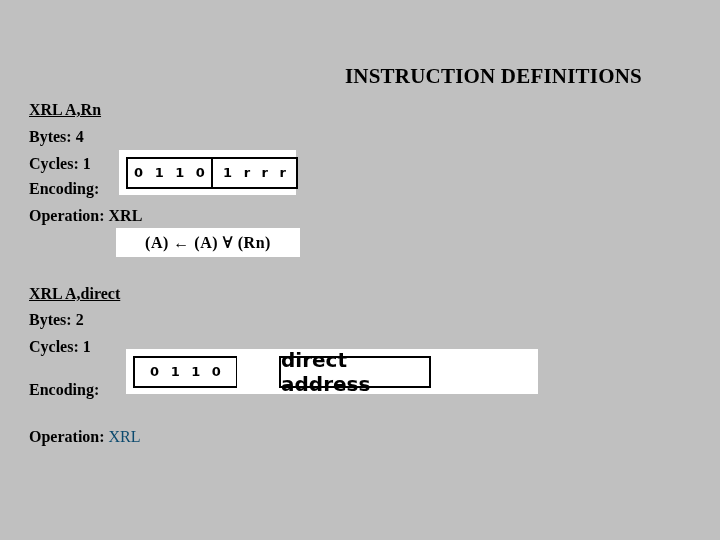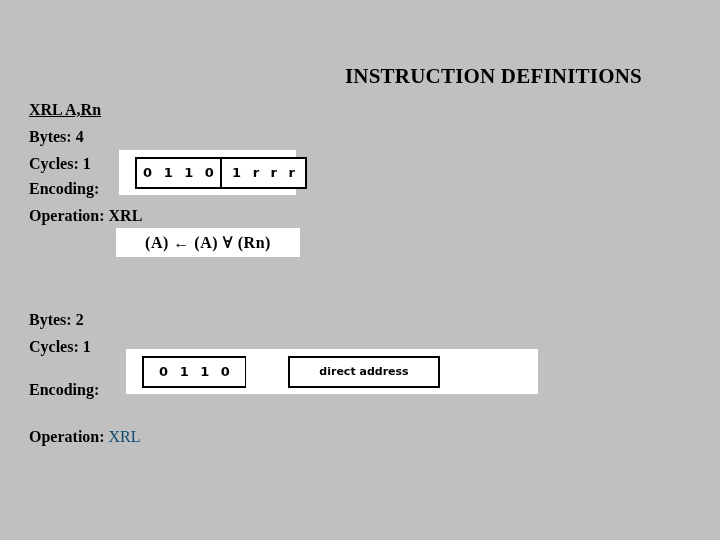--- a/index.html
+++ b/index.html
@@ -51,21 +51,21 @@
     font-weight: normal;
     color: #0c4a6e;
   }
 
   
   .enc-wrap {
     position: absolute;
     background: #ffffff;
     display: flex;
     align-items: center;
-    padding: 16px;
+    padding: 7px;
     box-sizing: border-box;
   }
   .enc-row {
     display: flex;
     align-items: stretch;
   }
   .byte-box {
     border: 2px solid #000;
     background: #fff;
     display: flex;
@@ -85,21 +85,21 @@
   }
   .byte-box.adj-right {
     border-right-width: 1px;
   }
   .byte-w1 { width: 86px; }
   .byte-w2 { width: 104px; }
   .byte-wide {
     width: 152px;
     letter-spacing: 0px;
     text-indent: 0px;
-    font-size: 11px;
+    font-size: 20px;
   }
   .gap {
     width: 42px;
   }
 
   
   .formula {
     position: absolute;
     background: #ffffff;
     color: #000;
@@ -134,20 +134,21 @@
     <div class="enc-row">
       <div class="byte-box byte-w1 adj-right">0 1 1 0</div>
       <div class="byte-box byte-w1 adj-left">1 r r r</div>
     </div>
   </div>
 
   <div class="txt" style="left:29px; top:161px;">Operation: XRL</div>
 
   <div class="formula" style="left:116px; top:182px; width:184px; height:29px;">(A) ← (A) ∀ (Rn)</div>
 
+  <div class="txt underlined" style="left:29px; top:239px;">XRL A,direct</div>
 
   <div class="txt" style="left:29px; top:265px;">Bytes: 2</div>
 
   <div class="txt" style="left:29px; top:292px;">Cycles: 1</div>
 
   <div class="txt" style="left:29px; top:335px;">Encoding:</div>
 
   <div class="enc-wrap" style="left:126px; top:303px; width:412px; height:45px;">
     <div class="enc-row">
       <div class="byte-box byte-w2 adj-right">0 1 1 0</div>

